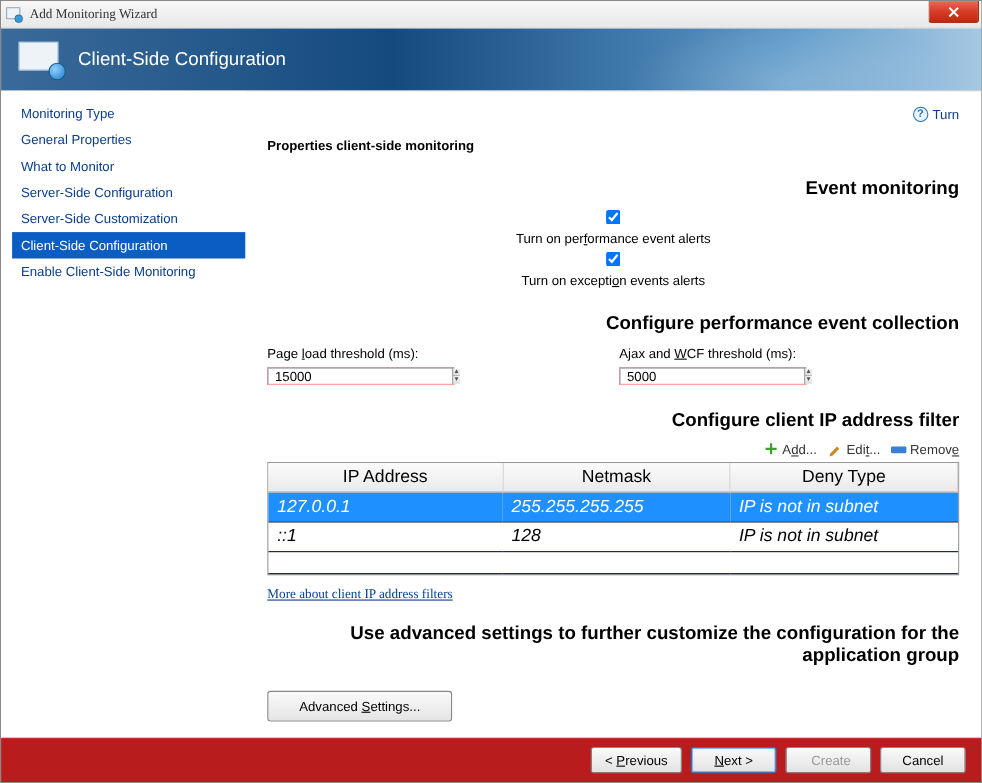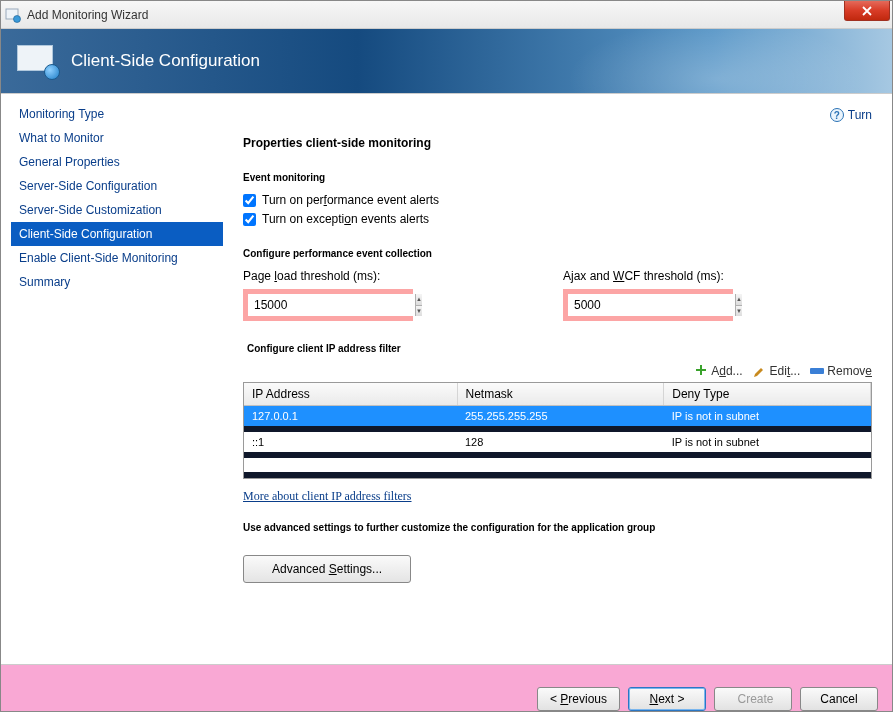--- a/index.html
+++ b/index.html
@@ -1,20 +1,20 @@
 <!DOCTYPE html>
 <html><head>
 <meta charset="utf-8">
 <style>
 * { box-sizing: border-box; margin: 0; padding: 0; }
 body { font-family: "Segoe UI", Tahoma, sans-serif; font-size: 12px; background: #fff; width: 893px; height: 712px; overflow: hidden; }
 
 .window { width: 893px; height: 712px; border: 1px solid #888; display: flex; flex-direction: column; background: #fff; }
 
-.titlebar { height: 28px; background: linear-gradient(to bottom, #f7f7f7, #e8e8e8); border-bottom: 1px solid #ccc; display: flex; align-items: center; padding: 0 4px; position: relative; }
+.titlebar { height: 28px; background: linear-gradient(to bottom, #f7f7f7, #e8e8e8); border-bottom: 1px solid #ccc; display: flex; align-items: center; padding: 0 4px; position: relative; font-family: Liberation Serif, serif; }
 .titlebar-icon { width: 16px; height: 16px; margin-right: 6px; display: inline-flex; align-items: center; justify-content: center; }
 .titlebar-text { font-size: 12px; color: #333; }
 .close-btn { position: absolute; right: 2px; top: 0; width: 46px; height: 20px; background: linear-gradient(to bottom, #e46a5a 0%, #d83c27 50%, #c1280e 100%); border: 1px solid #a03020; border-top: none; border-radius: 0 0 3px 3px; display: flex; align-items: center; justify-content: center; color: #fff; font-weight: bold; font-size: 11px; cursor: pointer; }
 
 .banner { height: 64px; background: linear-gradient(to right, #3a6a9a 0%, #154a7f 40%, #5b98c8 80%, #a6c8e2 100%); display: flex; align-items: center; padding-left: 16px; color: #fff; position: relative; overflow: hidden; }
 .banner::after { content: ""; position: absolute; right: 0; top: -20px; width: 350px; height: 140px; background: radial-gradient(ellipse at center, rgba(255,255,255,0.22) 0%, rgba(255,255,255,0) 60%); }
 .banner-icon { width: 40px; height: 32px; margin-right: 14px; position: relative; }
 .banner-icon-rect { width: 36px; height: 26px; background: #eef3f8; border: 1px solid #b0c8dd; position: absolute; top: 0; left: 0; }
 .banner-icon-ball { width: 16px; height: 16px; border-radius: 50%; background: radial-gradient(circle at 35% 35%, #8fd0ff, #1d7dc7); border: 1px solid #1a5a8e; position: absolute; bottom: -3px; right: -3px; }
 .banner-title { font-size: 17px; font-weight: 400; }
@@ -23,54 +23,54 @@
 .sidebar { width: 222px; padding: 8px 0 8px 10px; background: #fff; }
 .sidebar-item { padding: 5px 8px; color: #0a3e8a; cursor: pointer; font-size: 12px; }
 .sidebar-item.active { background: #0a5dc2; color: #fff; }
 
 .content { flex: 1; padding: 14px 20px 14px 20px; position: relative; }
 .help-link { position: absolute; right: 20px; top: 14px; display: flex; align-items: center; gap: 4px; color: #0a3e8a; cursor: pointer; }
 .help-icon { width: 14px; height: 14px; border-radius: 50%; border: 1px solid #2a72b5; color: #2a72b5; font-size: 10px; font-weight: bold; display: inline-flex; align-items: center; justify-content: center; background: #eaf4fc; }
 
 .section-title { font-weight: bold; font-size: 12px; margin-top: 26px; margin-bottom: 10px; }
 .section-title.first { margin-top: 28px; }
-.sub-title { font-weight: bold; font-size: 10px; margin-top: 22px; margin-bottom: 10px; }
-
-.checkbox-row { display: flex; align-items: center; gap: 6px; margin: 5px 0; }
+.sub-title { font-weight: bold; font-size: 17px; margin-top: 22px; margin-bottom: 10px; text-align: right; }
+
+.checkbox-row { display: flex; align-items: center; gap: 6px; margin: 5px 0; flex-direction: column; }
 .checkbox-row input[type=checkbox] { width: 13px; height: 13px; }
 .underline-letter { text-decoration: underline; }
 
 .thresholds { display: flex; gap: 40px; margin-top: 8px; }
 .threshold-col { flex: 0 0 280px; }
 .field-label { margin-bottom: 6px; }
-.spinner { display: flex; align-items: stretch; width: 170px; height: 32px; border: 5px solid #fca5a5; background: #0c4a6e; }
+.spinner { display: flex; align-items: stretch; width: 170px; height: 16px; border: 1px solid #fca5a5; background: #0c4a6e; }
 .spinner input { border: none; flex: 1; padding: 0 6px; font-size: 12px; outline: none; }
 .spinner-btns { width: 16px; display: flex; flex-direction: column; border-left: 1px solid #b0b0b0; }
 .spinner-btn { flex: 1; background: linear-gradient(to bottom, #f5f5f5, #ddd); display: flex; align-items: center; justify-content: center; cursor: pointer; font-size: 6px; color: #555; }
 .spinner-btn:first-child { border-bottom: 1px solid #b0b0b0; }
 
 .toolbar { display: flex; justify-content: flex-end; gap: 10px; margin: 10px 0 4px; align-items: center; }
 .tool-btn { display: flex; align-items: center; gap: 3px; cursor: pointer; color: #333; font-size: 12px; }
 .tool-icon { width: 14px; height: 14px; display: inline-flex; align-items: center; justify-content: center; }
 .icon-add svg path { fill: #39a22b; }
 .icon-edit svg path { fill: #c88a1e; }
 .icon-remove { width: 14px; height: 6px; background: #3a7fd6; border-radius: 1px; position: relative; top: 0; }
 
 .ip-table { border: 1px solid #9a9a9a; width: 100%; }
 .ip-table table { width: 100%; border-collapse: collapse; }
-.ip-table th { text-align: left; background: linear-gradient(to bottom, #fbfbfb, #eaeaea); border-bottom: 1px solid #c0c0c0; border-right: 1px solid #d5d5d5; padding: 4px 8px; font-weight: normal; font-size: 12px; }
-.ip-table td { padding: 4px 8px; border-bottom: 6px solid #0f172a; font-size: 11px; }
+.ip-table th { text-align: center; background: linear-gradient(to bottom, #fbfbfb, #eaeaea); border-bottom: 1px solid #c0c0c0; border-right: 1px solid #d5d5d5; padding: 4px 8px; font-weight: normal; font-size: 16px; }
+.ip-table td { padding: 4px 8px; border-bottom: 1px solid #0f172a; font-size: 16px; font-style: italic; }
 .ip-table tr.selected td { background: #1e90ff; color: #fff; }
 .ip-table .blank-row td { height: 20px; }
 
 .inline-link { color: #0a3e8a; text-decoration: underline; cursor: pointer; margin-top: 10px; display: inline-block; font-family: Liberation Serif, serif; }
 
 .adv-btn { margin-top: 12px; padding: 3px 28px; height: 28px; background: linear-gradient(to bottom, #fafafa, #e4e4e4); border: 1px solid #888; border-radius: 3px; cursor: pointer; font-size: 12px; }
 
-.footer { height: 46px; display: flex; align-items: flex-end; justify-content: flex-end; gap: 8px; padding: 0 14px; background: #f9a8d4; }
+.footer { height: 46px; display: flex; align-items: center; justify-content: flex-end; gap: 8px; padding: 0 14px; background: #b91c1c; }
 .footer button { min-width: 78px; height: 24px; border: 1px solid #888; border-radius: 3px; background: linear-gradient(to bottom, #fafafa, #e2e2e2); cursor: pointer; font-size: 12px; padding: 0 12px; }
 .footer button.primary { border: 1px solid #2b77c4; box-shadow: 0 0 0 1px #7ab6ee inset; }
 .footer button:disabled { color: #9a9a9a; cursor: default; padding-left: 17px; }
 </style>
 </head>
 <body>
 
 <div class="window">
 
   <div class="titlebar">
@@ -93,27 +93,26 @@
       <div class="banner-icon-rect"></div>
       <div class="banner-icon-ball"></div>
     </div>
     <div class="banner-title">Client-Side Configuration</div>
   </div>
 
   <div class="body-area">
 
     <div class="sidebar">
       <div class="sidebar-item"><span>Monitoring Type</span></div>
+      <div class="sidebar-item"><span>General Properties</span></div>
       <div class="sidebar-item"><span>What to Monitor</span></div>
-      <div class="sidebar-item"><span>General Properties</span></div>
       <div class="sidebar-item"><span>Server-Side Configuration</span></div>
       <div class="sidebar-item"><span>Server-Side Customization</span></div>
       <div class="sidebar-item active"><span>Client-Side Configuration</span></div>
       <div class="sidebar-item"><span>Enable Client-Side Monitoring</span></div>
-      <div class="sidebar-item"><span>Summary</span></div>
     </div>
 
     <div class="content">
 
       <div class="help-link">
         <span class="help-icon">?</span>
         <span>Turn</span>
       </div>
 
       <div class="section-title first">Properties client-side monitoring</div>

